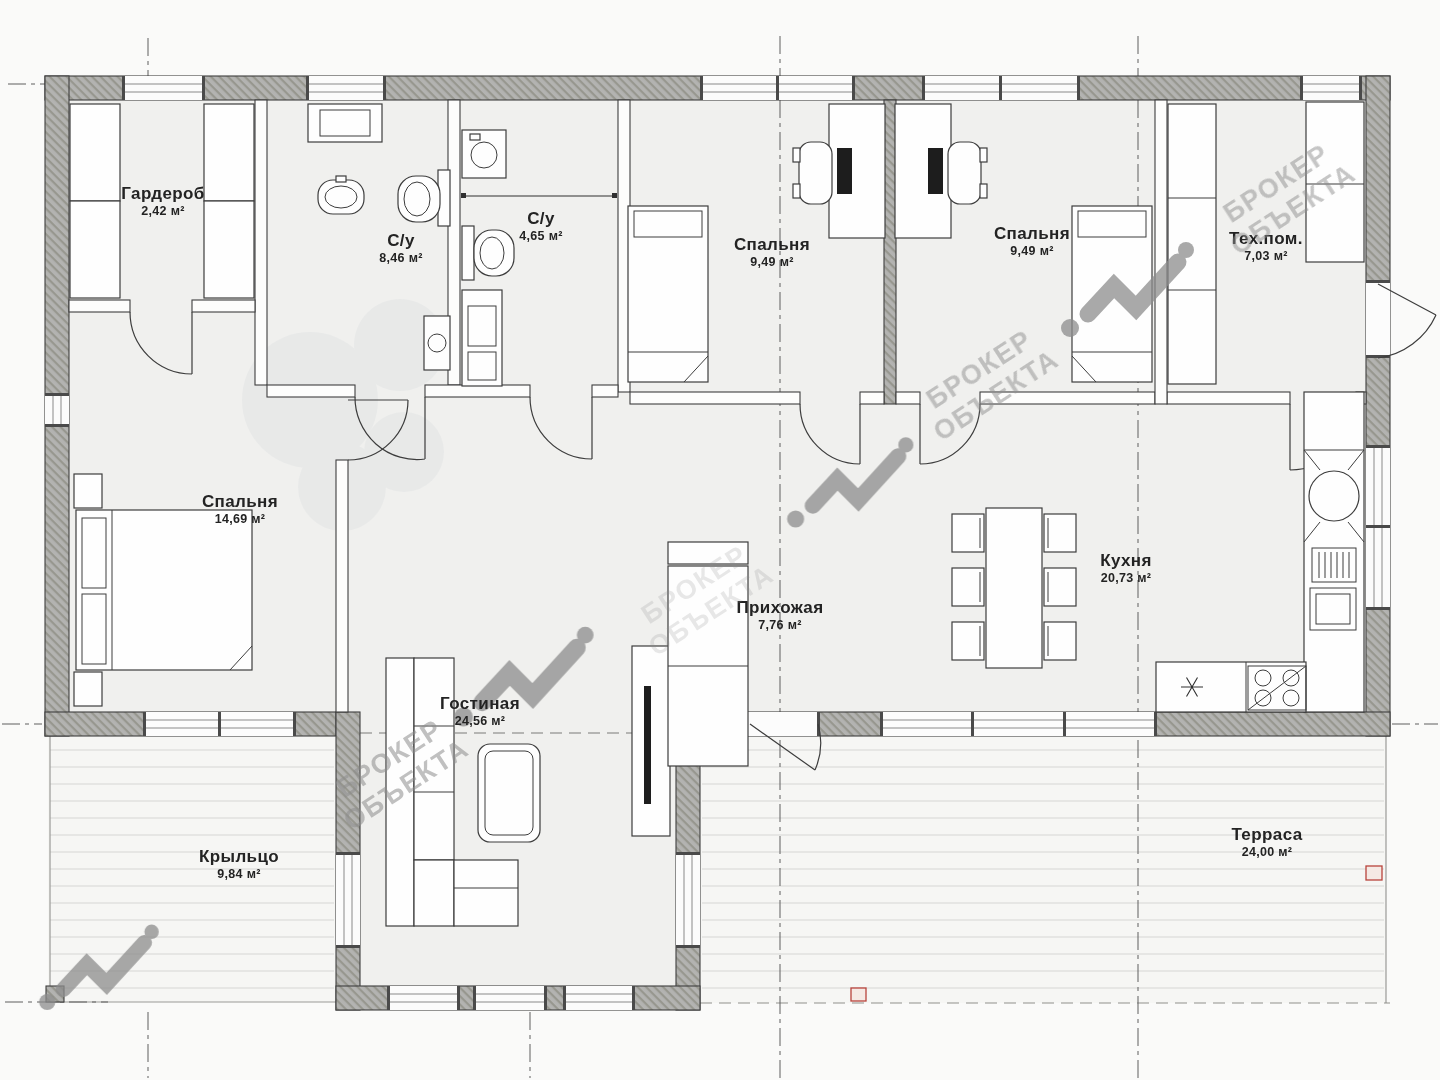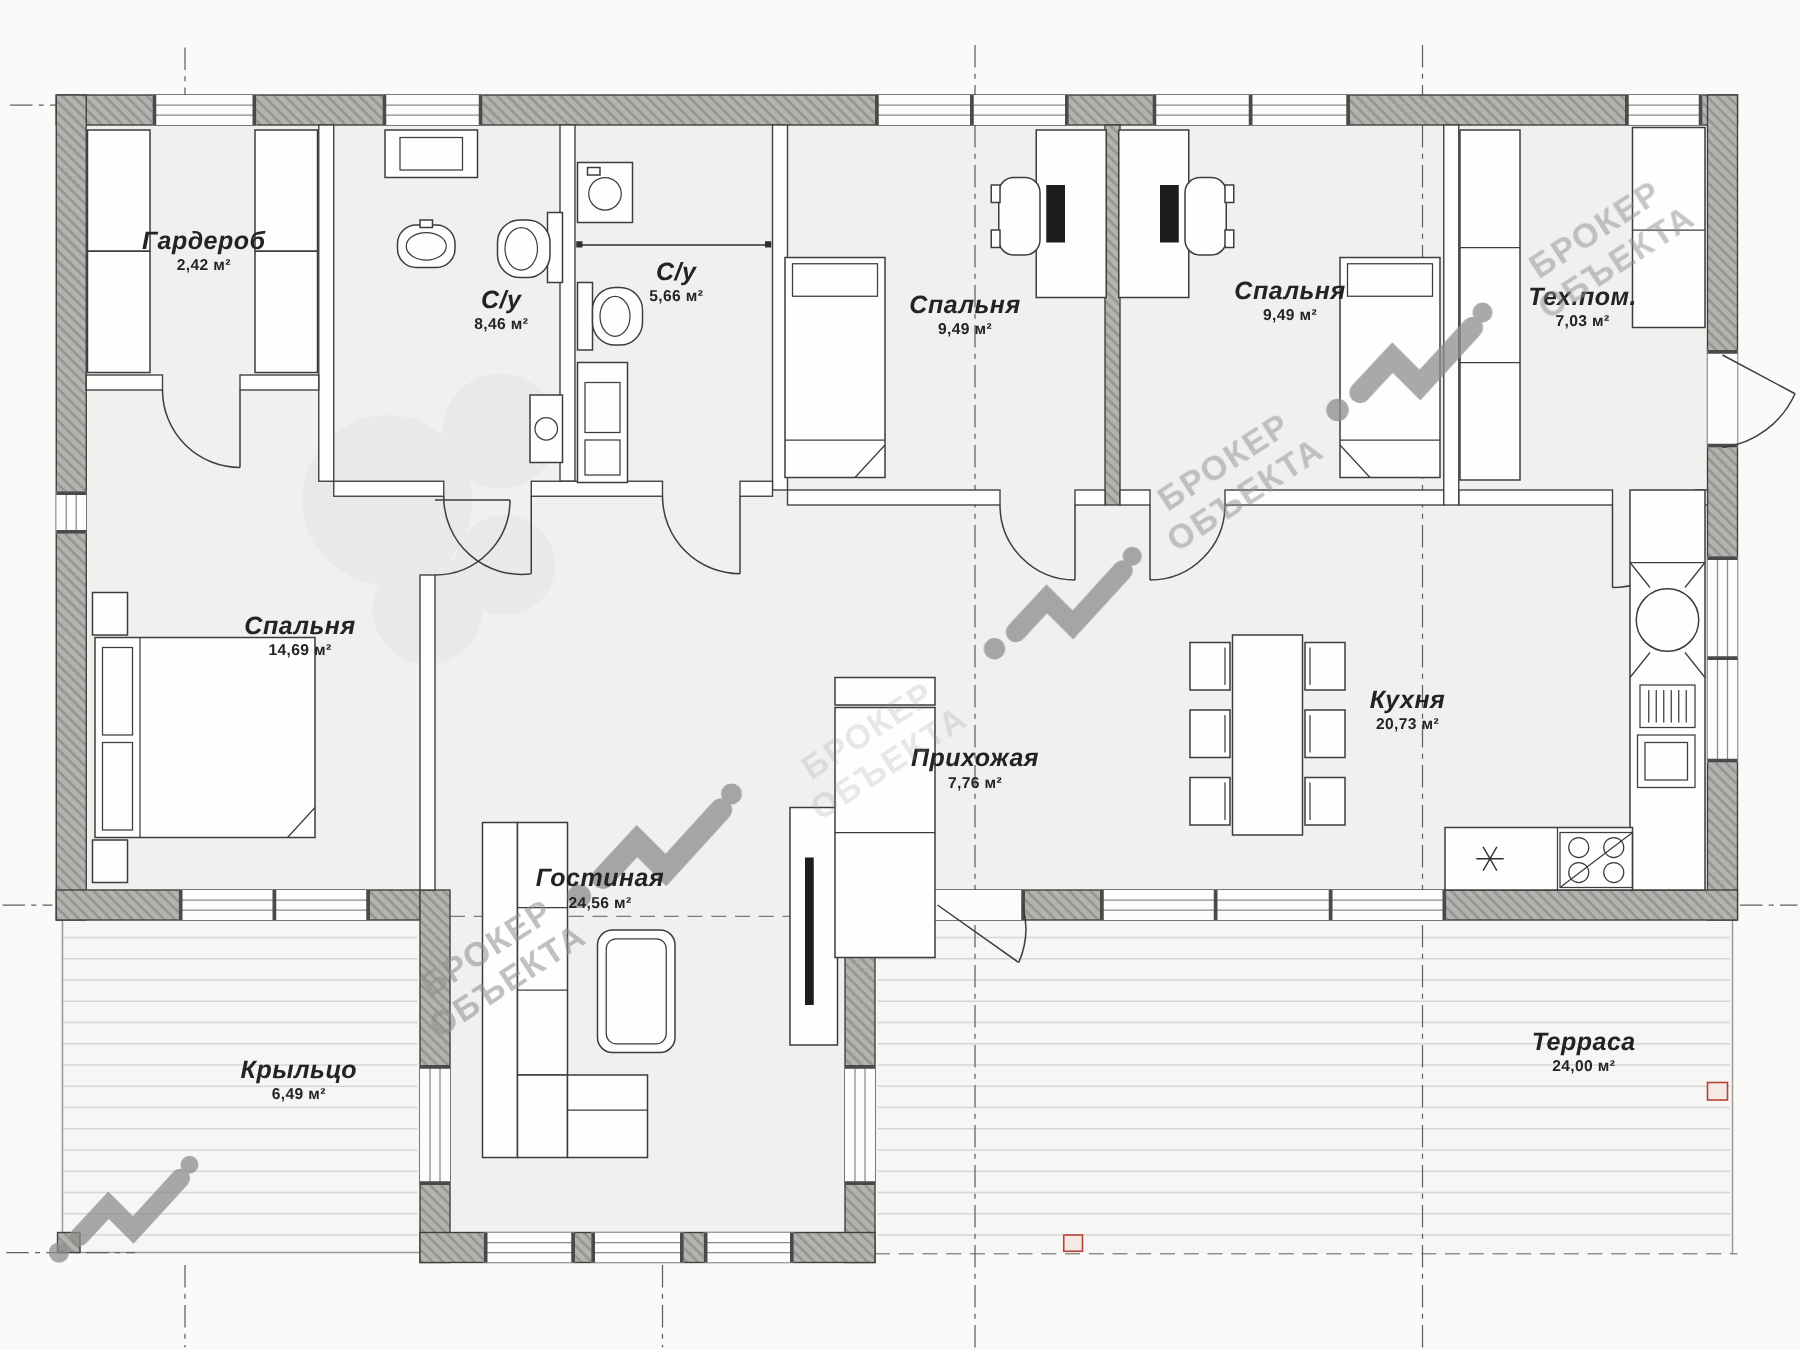--- a/index.html
+++ b/index.html
@@ -32,21 +32,21 @@
   .dim{stroke:#2f2f2f;stroke-width:1.1;}
   .dimsq{fill:#2f2f2f;}
   .red{fill:#f5e9e4;stroke:var(--accent-red);stroke-width:1.3;}
   .ph1{fill:var(--wall-fill);}
   .ph2{fill:var(--wall-hatch);}
   .zz{stroke:var(--watermark);stroke-width:17;stroke-linecap:round;fill:none;}
   .zzd{fill:var(--watermark);}
   .avc{fill:var(--avito);}
   
   .room-label{position:absolute;transform:translate(-50%,-50%);text-align:center;color:#232323;white-space:nowrap;z-index:5;}
-  .room-label .nm{display:block;font-size:20px;font-weight:700;line-height:1.15;letter-spacing:.4px;font-style:italic;}
+  .room-label .nm{display:block;font-size:17px;font-weight:700;line-height:1.15;letter-spacing:.4px;}
   .room-label .ar{display:block;font-size:12.5px;font-weight:600;line-height:1.2;letter-spacing:.3px;}
   .wm{position:absolute;z-index:6;color:var(--watermark);font-weight:700;font-size:27px;line-height:1.15;
       letter-spacing:1.5px;text-align:center;transform:translate(-50%,-50%) rotate(-33deg);white-space:nowrap;}
   .avito-wm{position:absolute;z-index:1;transform:translate(-50%,-50%);font-weight:700;font-size:300px;
       color:var(--avito);opacity:.05;letter-spacing:-10px;}
 </style>
 </head>
 <body>
 
 <div id="stage">
@@ -377,21 +377,21 @@
   <div class="room-label" style="left:163px;top:201px">
     <span class="nm">Гардероб</span>
     <span class="ar">2,42 м²</span>
   </div>
   <div class="room-label" style="left:401px;top:248px">
     <span class="nm">С/у</span>
     <span class="ar">8,46 м²</span>
   </div>
   <div class="room-label" style="left:541px;top:226px">
     <span class="nm">С/у</span>
-    <span class="ar">5,66 м²</span>
+    <span class="ar">4,65 м²</span>
   </div>
   <div class="room-label" style="left:772px;top:252px">
     <span class="nm">Спальня</span>
     <span class="ar">9,49 м²</span>
   </div>
   <div class="room-label" style="left:1032px;top:241px">
     <span class="nm">Спальня</span>
     <span class="ar">9,49 м²</span>
   </div>
   <div class="room-label" style="left:1266px;top:246px">
@@ -409,21 +409,21 @@
   <div class="room-label" style="left:480px;top:711px">
     <span class="nm">Гостиная</span>
     <span class="ar">24,56 м²</span>
   </div>
   <div class="room-label" style="left:1126px;top:568px">
     <span class="nm">Кухня</span>
     <span class="ar">20,73 м²</span>
   </div>
   <div class="room-label" style="left:239px;top:864px">
     <span class="nm">Крыльцо</span>
-    <span class="ar">6,49 м²</span>
+    <span class="ar">9,84 м²</span>
   </div>
   <div class="room-label" style="left:1267px;top:842px">
     <span class="nm">Терраса</span>
     <span class="ar">24,00 м²</span>
   </div>
 
   <div class="wm" style="left:398px;top:772px;opacity:.55">
     <span>БРОКЕР</span><br>
     <span>ОБЪЕКТА</span>
   </div>

